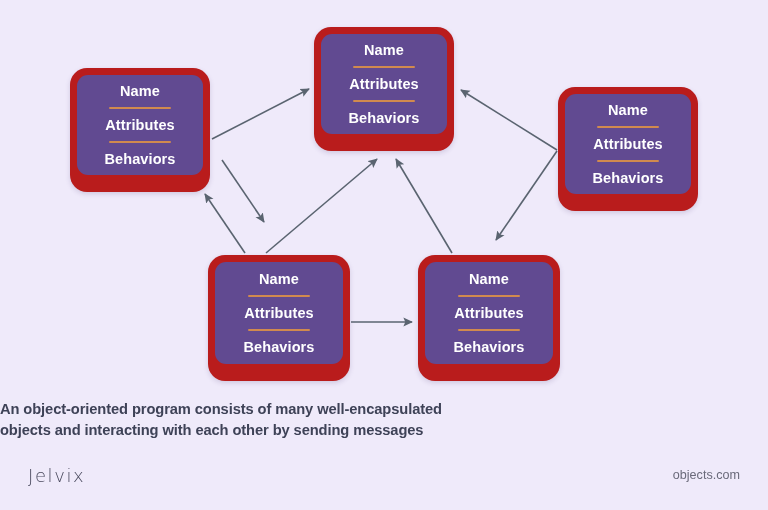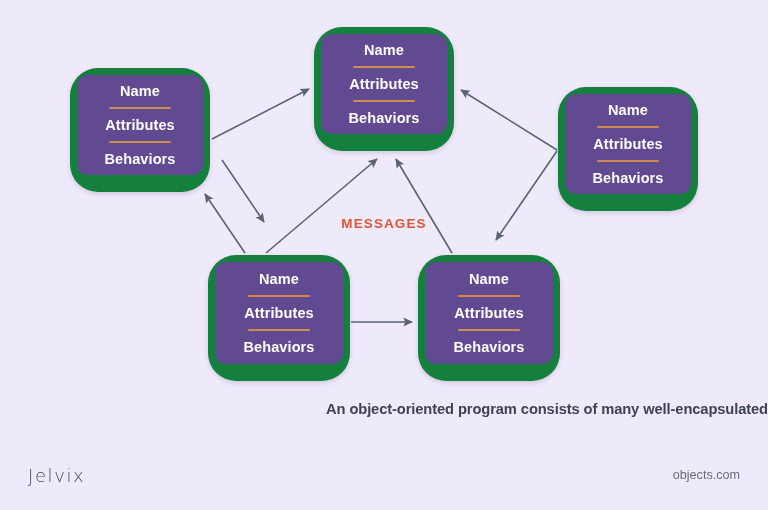--- a/index.html
+++ b/index.html
@@ -29,22 +29,22 @@
     width: 768px;
     height: 510px;
     z-index: 1;
     pointer-events: none;
   }
 
   
   .class-box {
     position: absolute;
     z-index: 2;
-    background: #15803d;
-    border-radius: 28px;
+    background: #b91c1c;
+    border-radius: 17px;
     box-shadow: 0 2px 5px rgba(70, 50, 110, 0.18);
     box-sizing: border-box;
   }
   .class-box-inner {
     position: absolute;
     left: 7px;
     right: 7px;
     top: 7px;
     bottom: 17px;
     background: #614a91;
@@ -86,21 +86,21 @@
     letter-spacing: 1.1px;
   }
 
   
   #caption {
     position: absolute;
     z-index: 3;
     left: 0;
     top: 399px;
     width: 768px;
-    text-align: right;
+    text-align: left;
     color: #3e4257;
     font-size: 14.7px;
     font-weight: bold;
     line-height: 21px;
     letter-spacing: -0.1px;
   }
 
   
   #footer {
     position: absolute;
@@ -215,24 +215,24 @@
   <div class="class-box" style="left:418px; top:255px; width:142px; height:126px;">
     <div class="class-box-inner">
       <div class="cb-row">Name</div>
       <div class="cb-divider"></div>
       <div class="cb-row">Attributes</div>
       <div class="cb-divider"></div>
       <div class="cb-row">Behaviors</div>
     </div>
   </div>
 
-  <div id="messages-label">MESSAGES</div>
 
   <div id="caption">
     <div>An object-oriented program consists of many well-encapsulated</div>
+    <div>objects and interacting with each other by sending messages</div>
   </div>
 
   <div id="footer">
     <div id="brand-logo">Jelvix</div>
     <div id="site-url">objects.com</div>
   </div>
 
 </div>
 
 </body></html>

